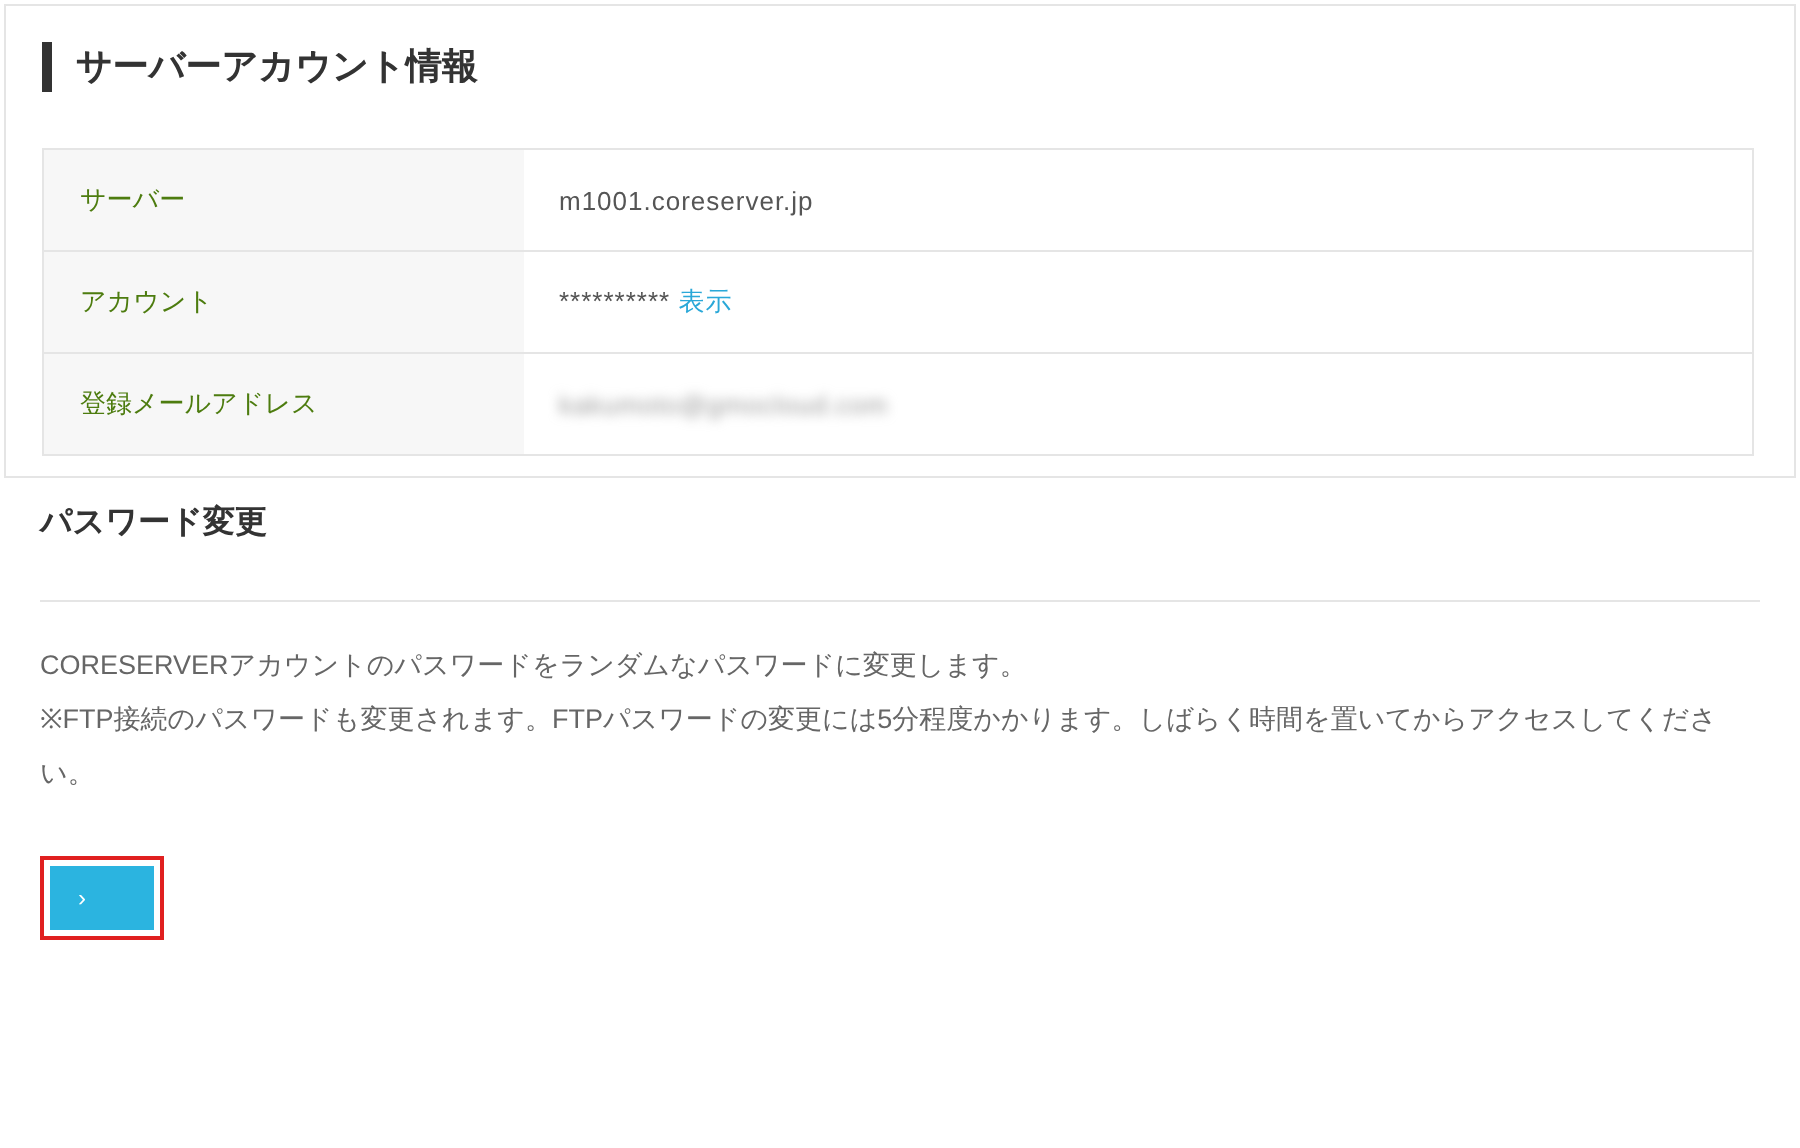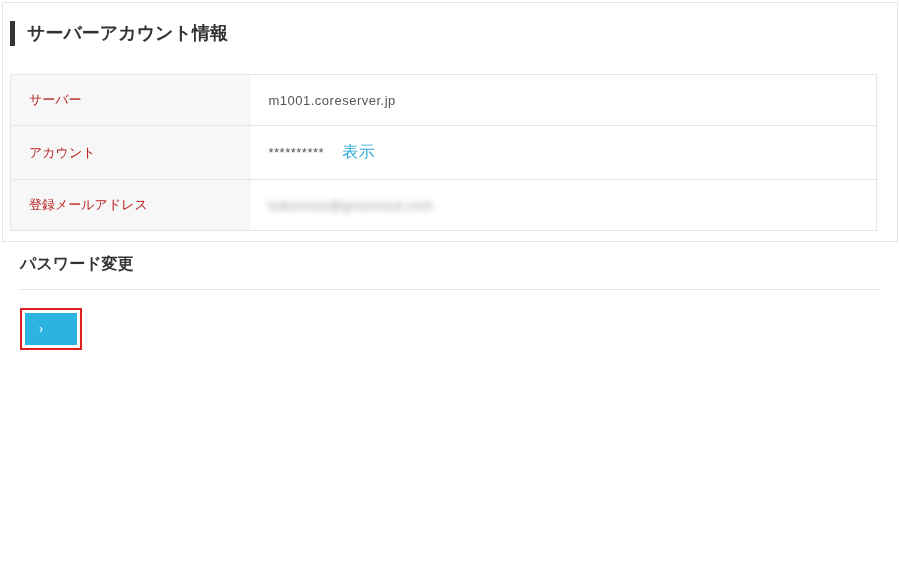--- a/index.html
+++ b/index.html
@@ -10,21 +10,21 @@
     body {
       font-family: -apple-system, BlinkMacSystemFont, "Hiragino Sans", "Hiragino Kaku Gothic ProN", Meiryo, sans-serif;
       background: #fff;
       width: 900px;
       height: 574px;
       padding: 0;
     }
     .panel {
       border: 1px solid #e5e5e5;
       margin: 2px;
-      padding: 18px 20px 10px 7px;
+      padding: 18px 20px 10px 18px;
     }
     .panel-title {
       font-size: 18px;
       font-weight: bold;
       color: #333;
       border-left: 5px solid #333;
       padding-left: 12px;
       margin-bottom: 28px;
       line-height: 1.4;
     }
@@ -41,47 +41,46 @@
     }
     .info-table td {
       padding: 16px 18px;
       font-size: 13px;
       color: #555;
       vertical-align: middle;
     }
     .info-table td.label {
       background: #f7f7f7;
       width: 240px;
-      color: #b91c1c;
+      color: #4d7c0f;
       font-family: Liberation Mono, monospace;
     }
     .info-table td.value {
       background: #fff;
       color: #555;
       letter-spacing: 0.5px;
     }
     .show-link {
       color: #2aa8d8;
-      margin-left: 14px;
       cursor: pointer;
-      font-size: 16px;
+      font-size: 13px;
     }
     .blurred {
       color: #999;
       filter: blur(3px);
       user-select: none;
     }
     .section {
       padding: 10px 20px 20px 20px;
     }
     .section-title {
       font-size: 16px;
       font-weight: bold;
       color: #333;
-      padding-bottom: 14px;
+      padding-bottom: 28px;
       border-bottom: 1px solid #e5e5e5;
       margin-bottom: 18px;
     }
     .section-desc {
       font-size: 13.5px;
       color: #666;
       line-height: 2.0;
       margin-bottom: 28px;
     }
     .btn-wrap {
@@ -131,18 +130,22 @@
       <td class="value">
         <span class="blurred">kakumoto@gmocloud.com</span>
       </td>
     </tr>
   </tbody>
     </table>
 </div>
 
 <div class="section">
   <h3 class="section-title">パスワード変更</h3>
+  <p class="section-desc">
+    <span>CORESERVERアカウントのパスワードをランダムなパスワードに変更します。</span><br>
+    <span>※FTP接続のパスワードも変更されます。FTPパスワードの変更には5分程度かかります。しばらく時間を置いてからアクセスしてください。</span>
+  </p>
   <div class="btn-wrap">
     <button class="btn">
       <span class="chev">›</span>
     </button>
   </div>
 </div>
 
 </body></html>

